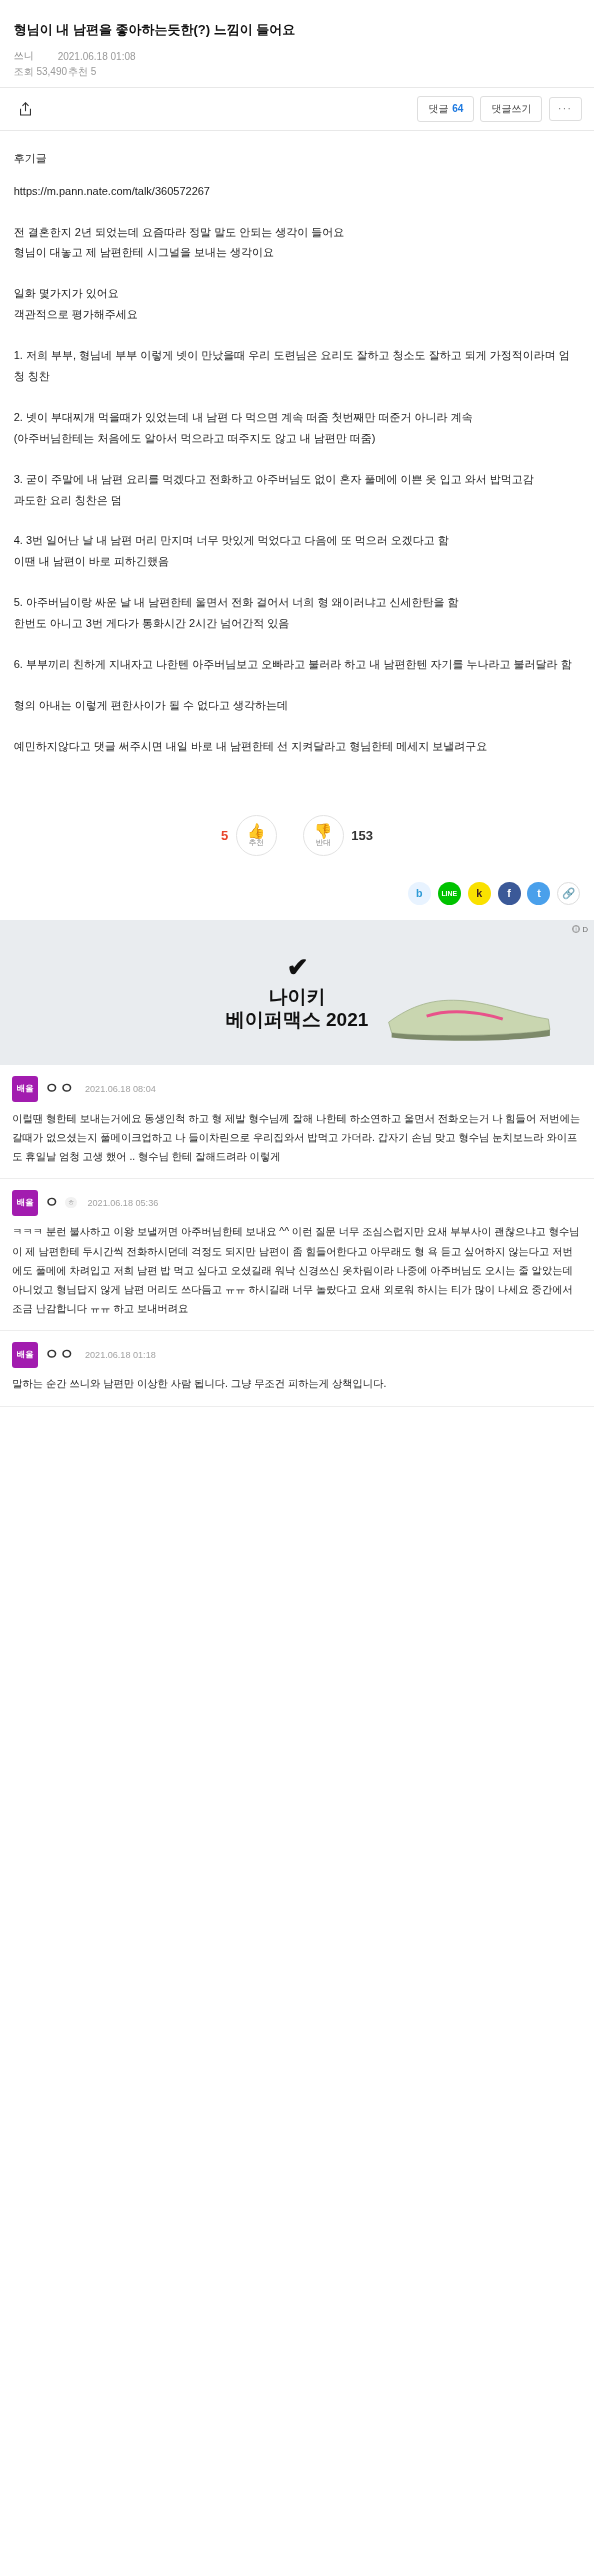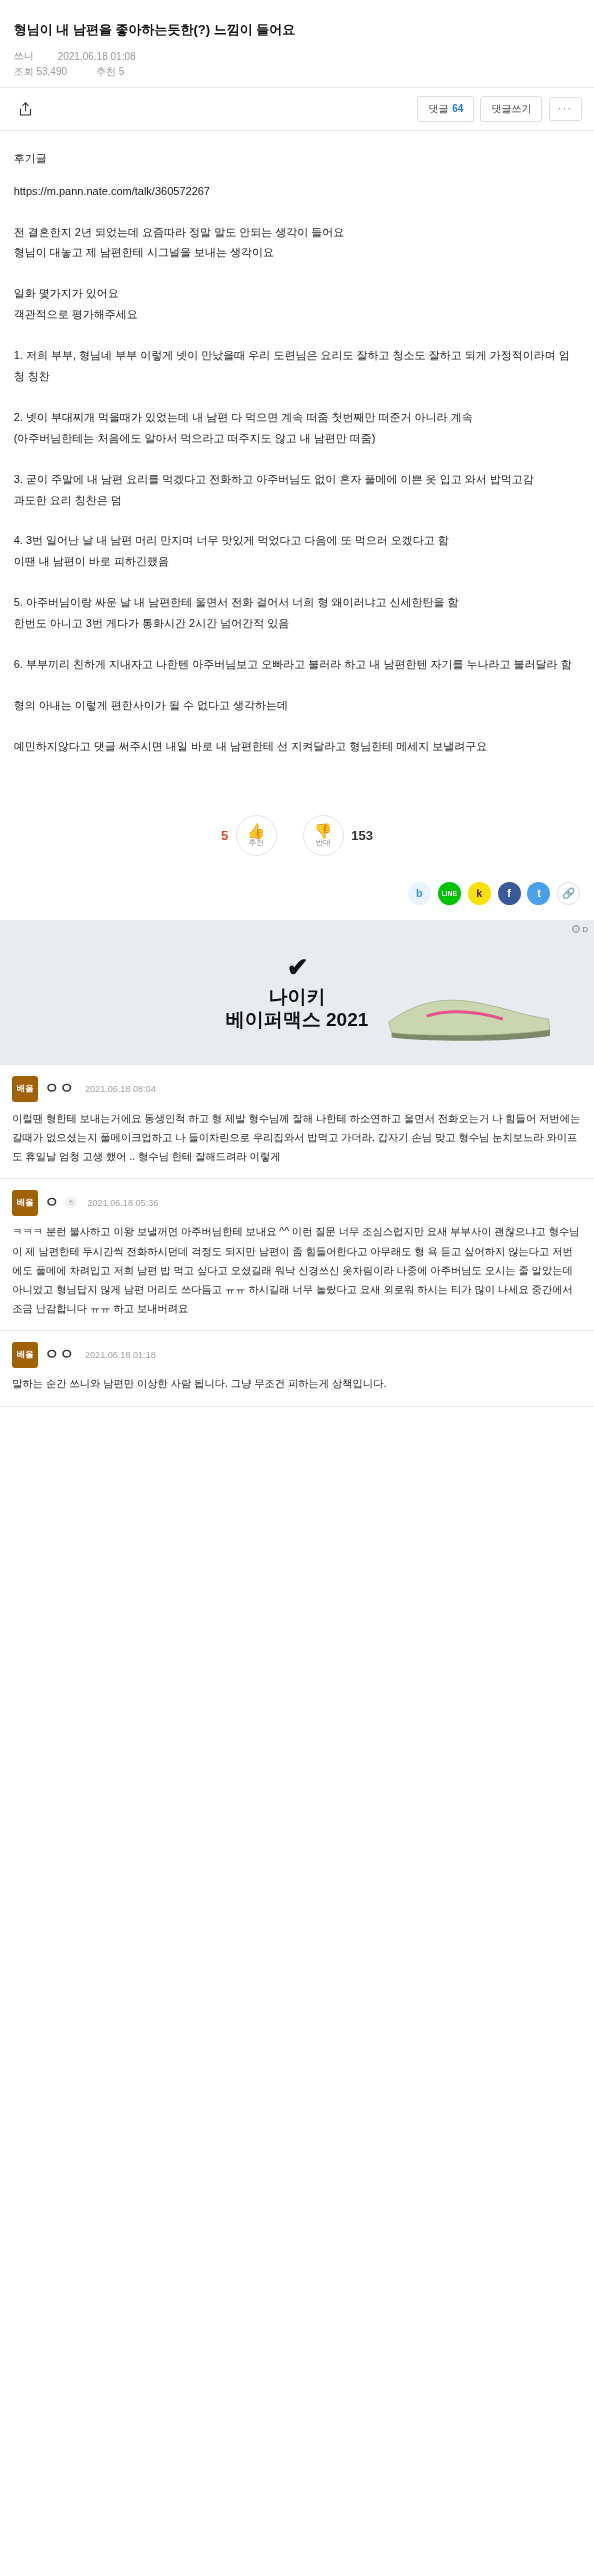--- a/index.html
+++ b/index.html
@@ -12,21 +12,21 @@
     -webkit-font-smoothing:antialiased;
   }
   .page { width:594px; position:relative; }
 
   
   .post-header { padding:12.2px 13.7px 7.6px 13.7px; border-bottom:0.8px solid #e8e8e8;margin-top:9px; }
   .post-title { font-size:13px; font-weight:700; line-height:1.45; color:#111; margin-bottom:9.1px; }
   .meta-row { display:flex; align-items:center; font-size:10px; color:#9a9a9a; margin-bottom:2.3px; }
   .meta-author { color:#8c8c8c; min-width:44px; }
   .meta-date { color:#9a9a9a; }
-  .meta-row2 { display:flex; align-items:center; font-size:10px; color:#9a9a9a; gap:29px; }
+  .meta-row2 { display:flex; align-items:center; font-size:10px; color:#9a9a9a; gap:1px; }
 
   
   .action-bar { display:flex; align-items:flex-end; padding:7.6px 12.2px; border-bottom:0.8px solid #e8e8e8; }
   .share-btn {
     width:26px; height:26px; display:flex; align-items:center; justify-content:center;
     cursor:pointer;
   }
   .action-right { margin-left:auto; display:flex; align-items:center; gap:6.1px; }
   .pill {
     border:0.8px solid #dedede; border-radius:3px; background:#fff;
@@ -83,21 +83,21 @@
   .ad-i { width:8.4px; height:8.4px; border:0.8px solid #999; border-radius:50%;
           font-size:6.1px; display:flex; align-items:center; justify-content:center; color:#777; }
   .swoosh { font-size:26px; font-weight:900; color:#111; letter-spacing:-1.5px; line-height:1; margin-bottom:6.1px; }
   .ad-line1 { font-size:19px; font-weight:800; color:#111; line-height:1.2; }
   .ad-line2 { font-size:19px; font-weight:800; color:#111; line-height:1.2; }
   .shoe { position:absolute; right:38px; bottom:20px; width:175px; height:70px; }
 
   
   .comment { padding:10.7px 12.2px 12.2px 12.2px; border-bottom:0.8px solid #ededed; background:#fff; }
   .c-head { display:flex; align-items:center; gap:6.1px; margin-bottom:6.9px; }
-  .c-avatar { width:26px; height:26px; border-radius:3px; background:#a16207; color:#fff;
+  .c-avatar { width:26px; height:26px; border-radius:3px; background:#a21caf; color:#fff;
               font-size:8.4px; display:flex; align-items:center; justify-content:center; font-weight:700; }
   .c-name { font-size:15px; color:#333; font-weight:600; }
   .c-badge { width:11.4px; height:11.4px; border-radius:50%; background:#f2f2f2; color:#999;
              font-size:6.9px; display:flex; align-items:center; justify-content:center; }
   .c-date { font-size:9.1px; color:#a3a3a3; margin-left:4.6px; }
   .c-text { font-size:10.3px; line-height:1.85; color:#222; white-space:pre-wrap; }
 </style>
 </head>
 <body>
 

